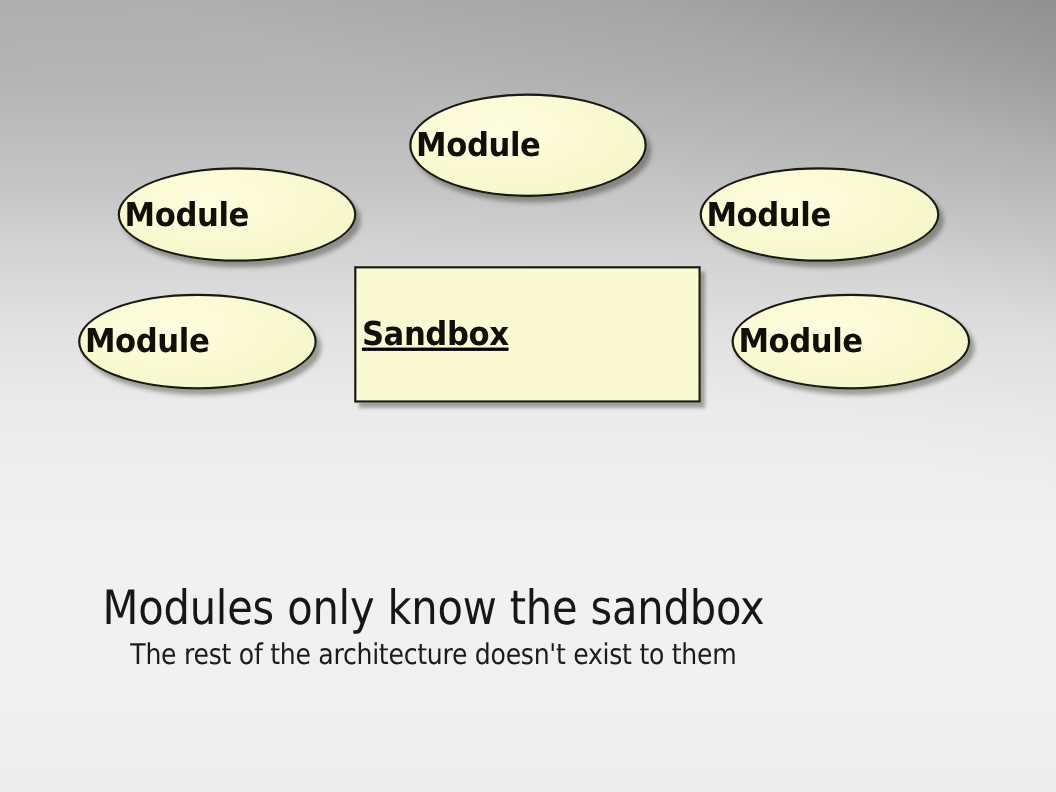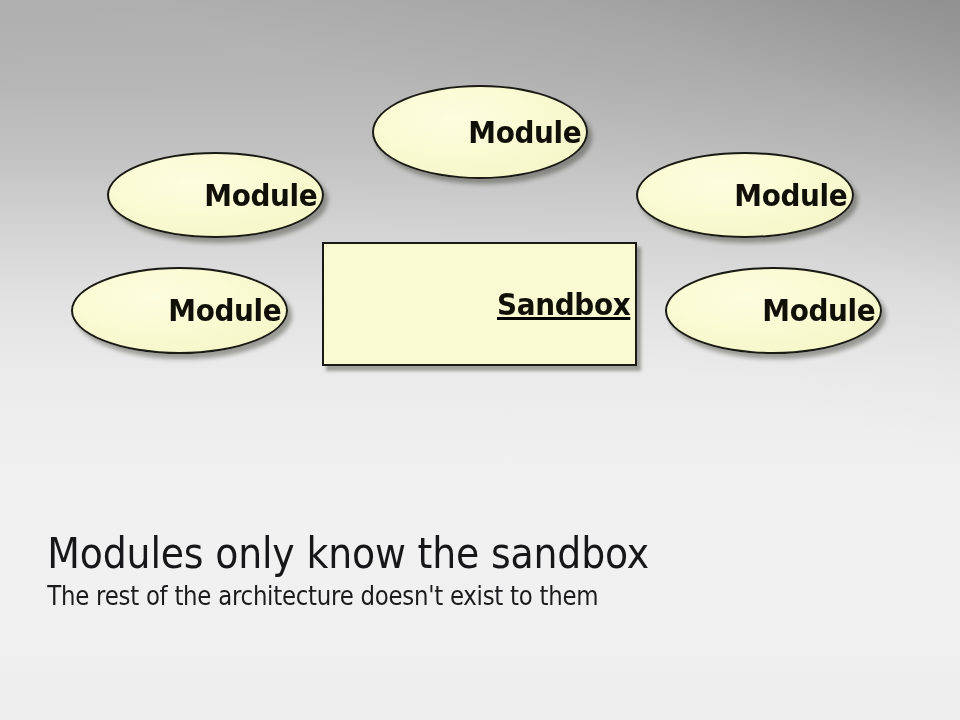--- a/index.html
+++ b/index.html
@@ -41,21 +41,21 @@
         #ededed 100%);
   }
 
   
 
   .shape {
     position: absolute;
     box-sizing: border-box;
     display: flex;
     align-items: center;
-    justify-content: flex-end;
+    justify-content: flex-start;
     background: #fafad2;
     border: 2px solid #1a1a14;
   }
 
   .shape-label {
     font-family: "DejaVu Sans", sans-serif;
     font-weight: bold;
     color: #100f08;
     letter-spacing: -0.4px;
     white-space: nowrap;
@@ -97,21 +97,21 @@
     font-size: 30px;
   }
 
   
 
   #caption {
     position: absolute;
     left: 0;
     top: 528px;
     width: 788px;
-    text-align: left;
+    text-align: center;
   }
 
   #caption-headline {
     font-family: "DejaVu Sans", sans-serif;
     font-size: 43px;
     font-weight: normal;
     line-height: 50px;
     color: #17171a;
     letter-spacing: -0.2px;
     transform: scaleX(0.88);

